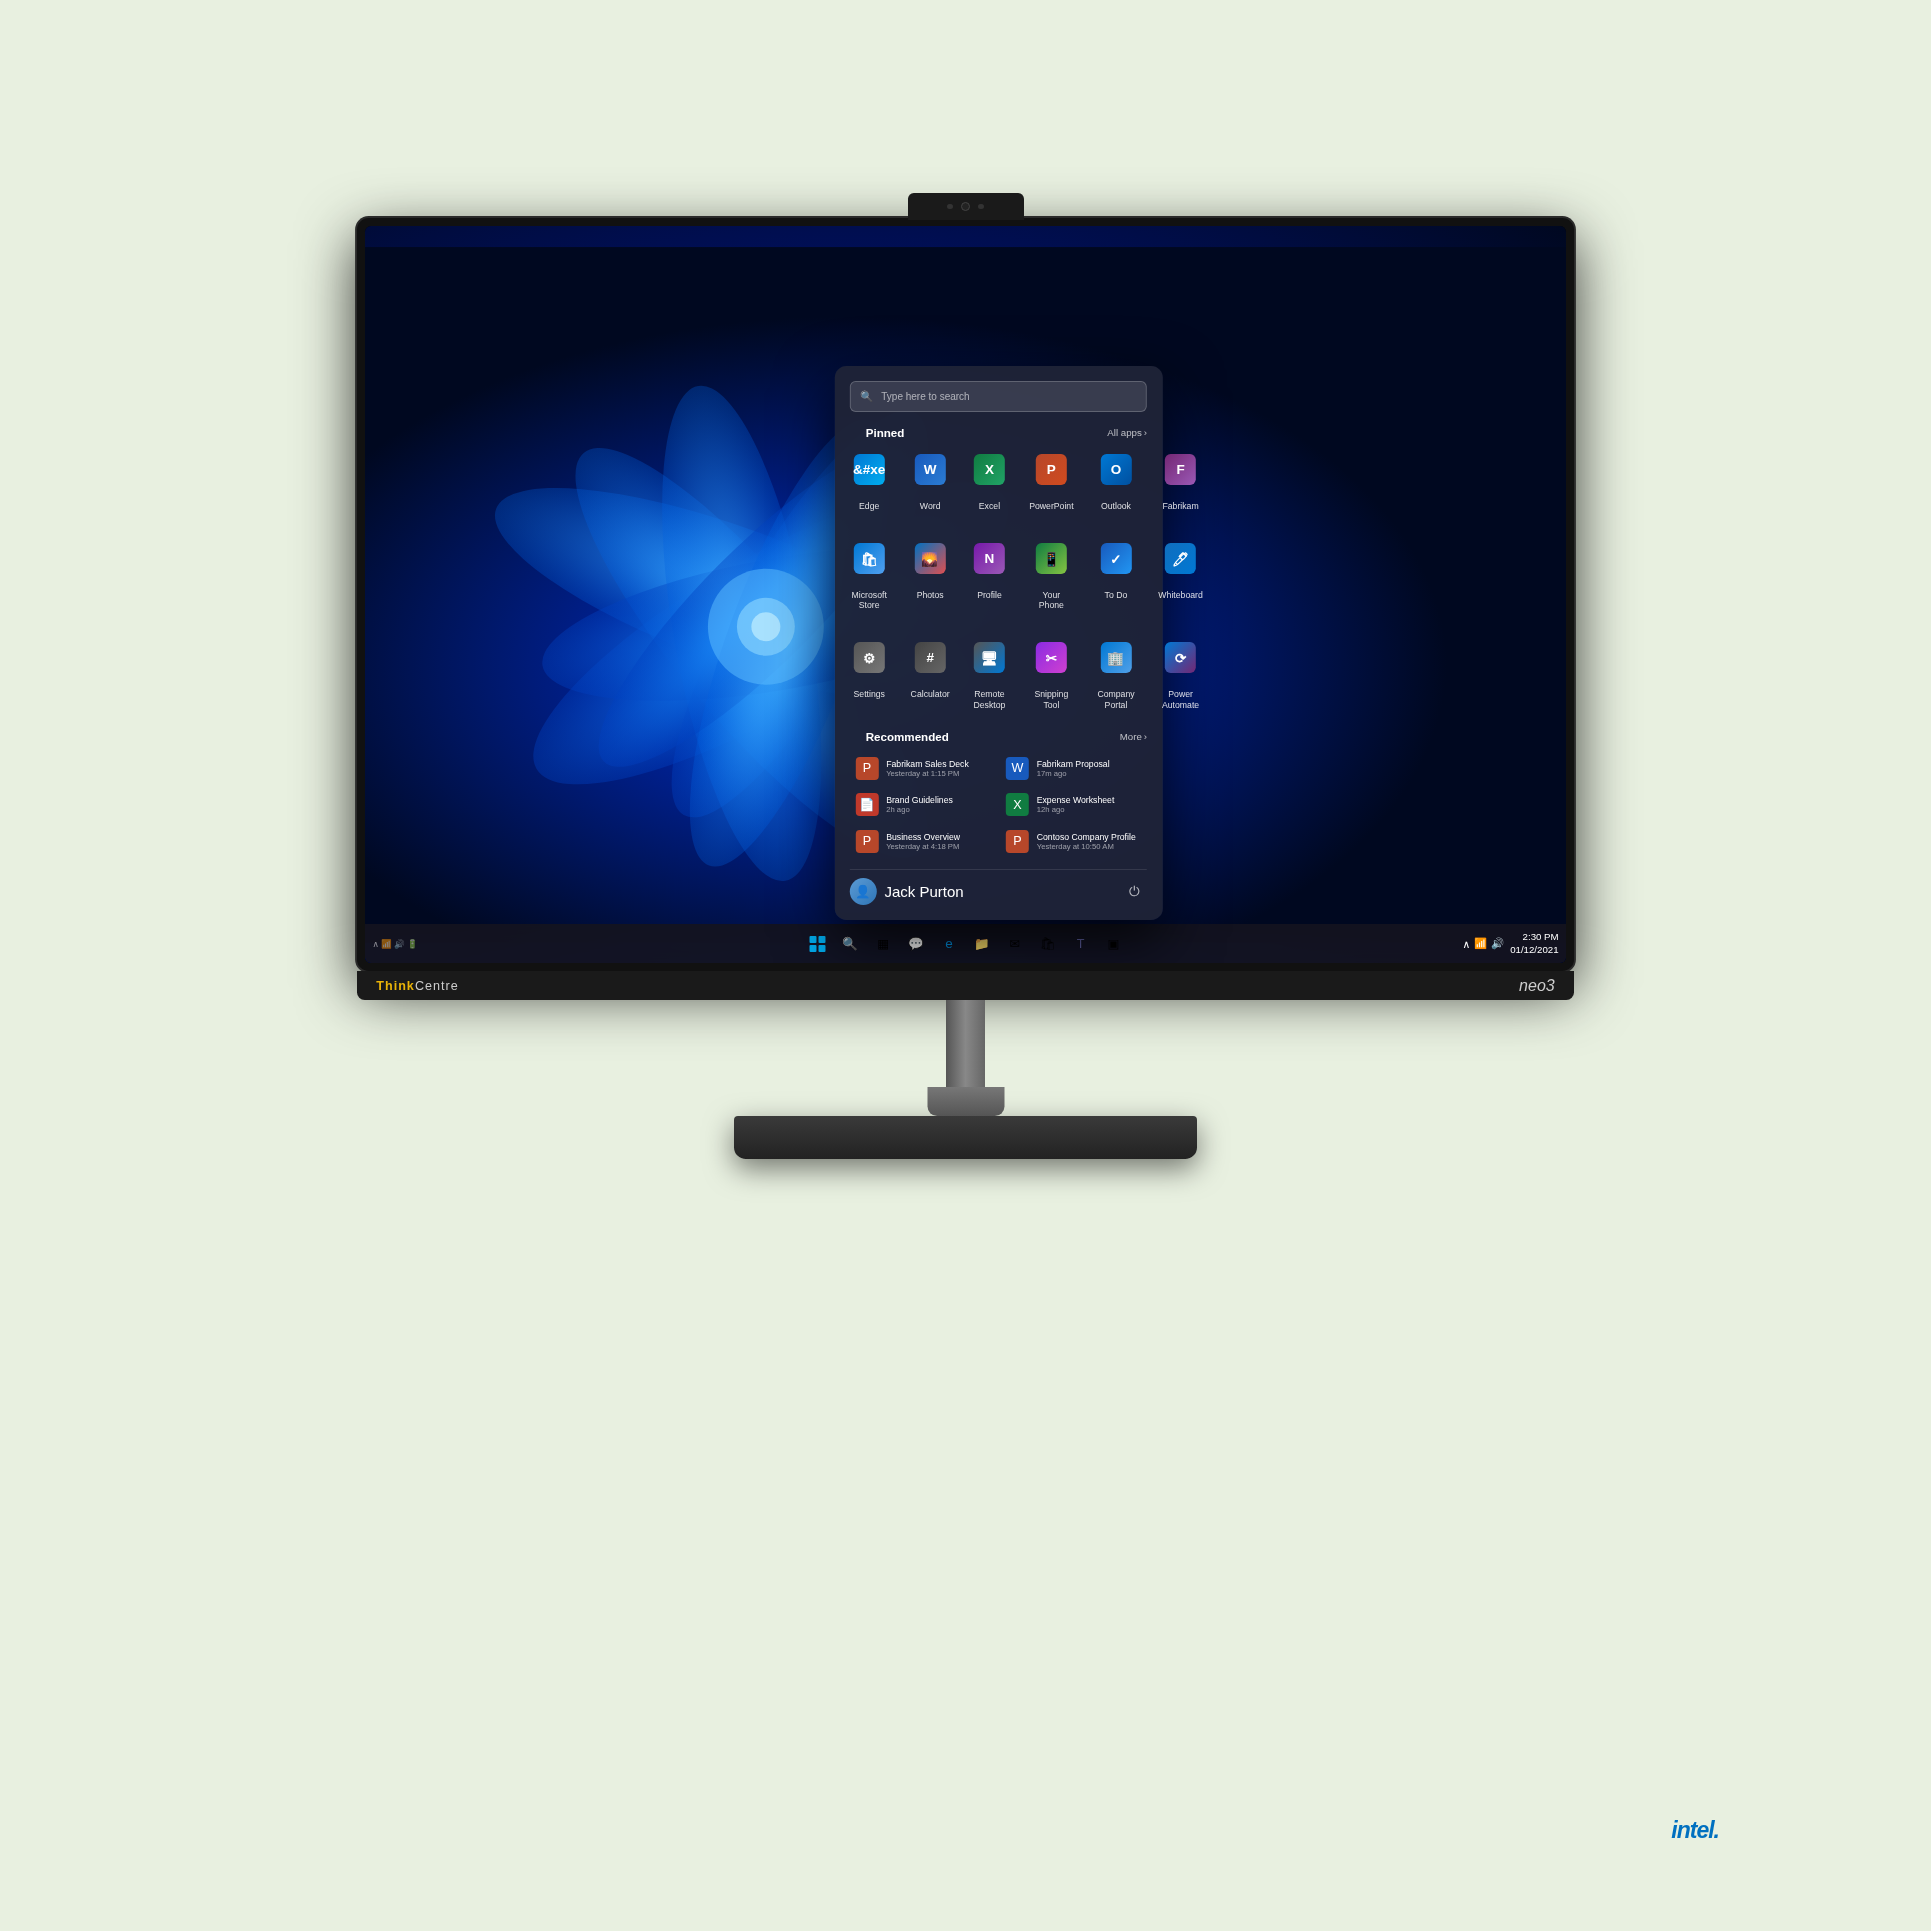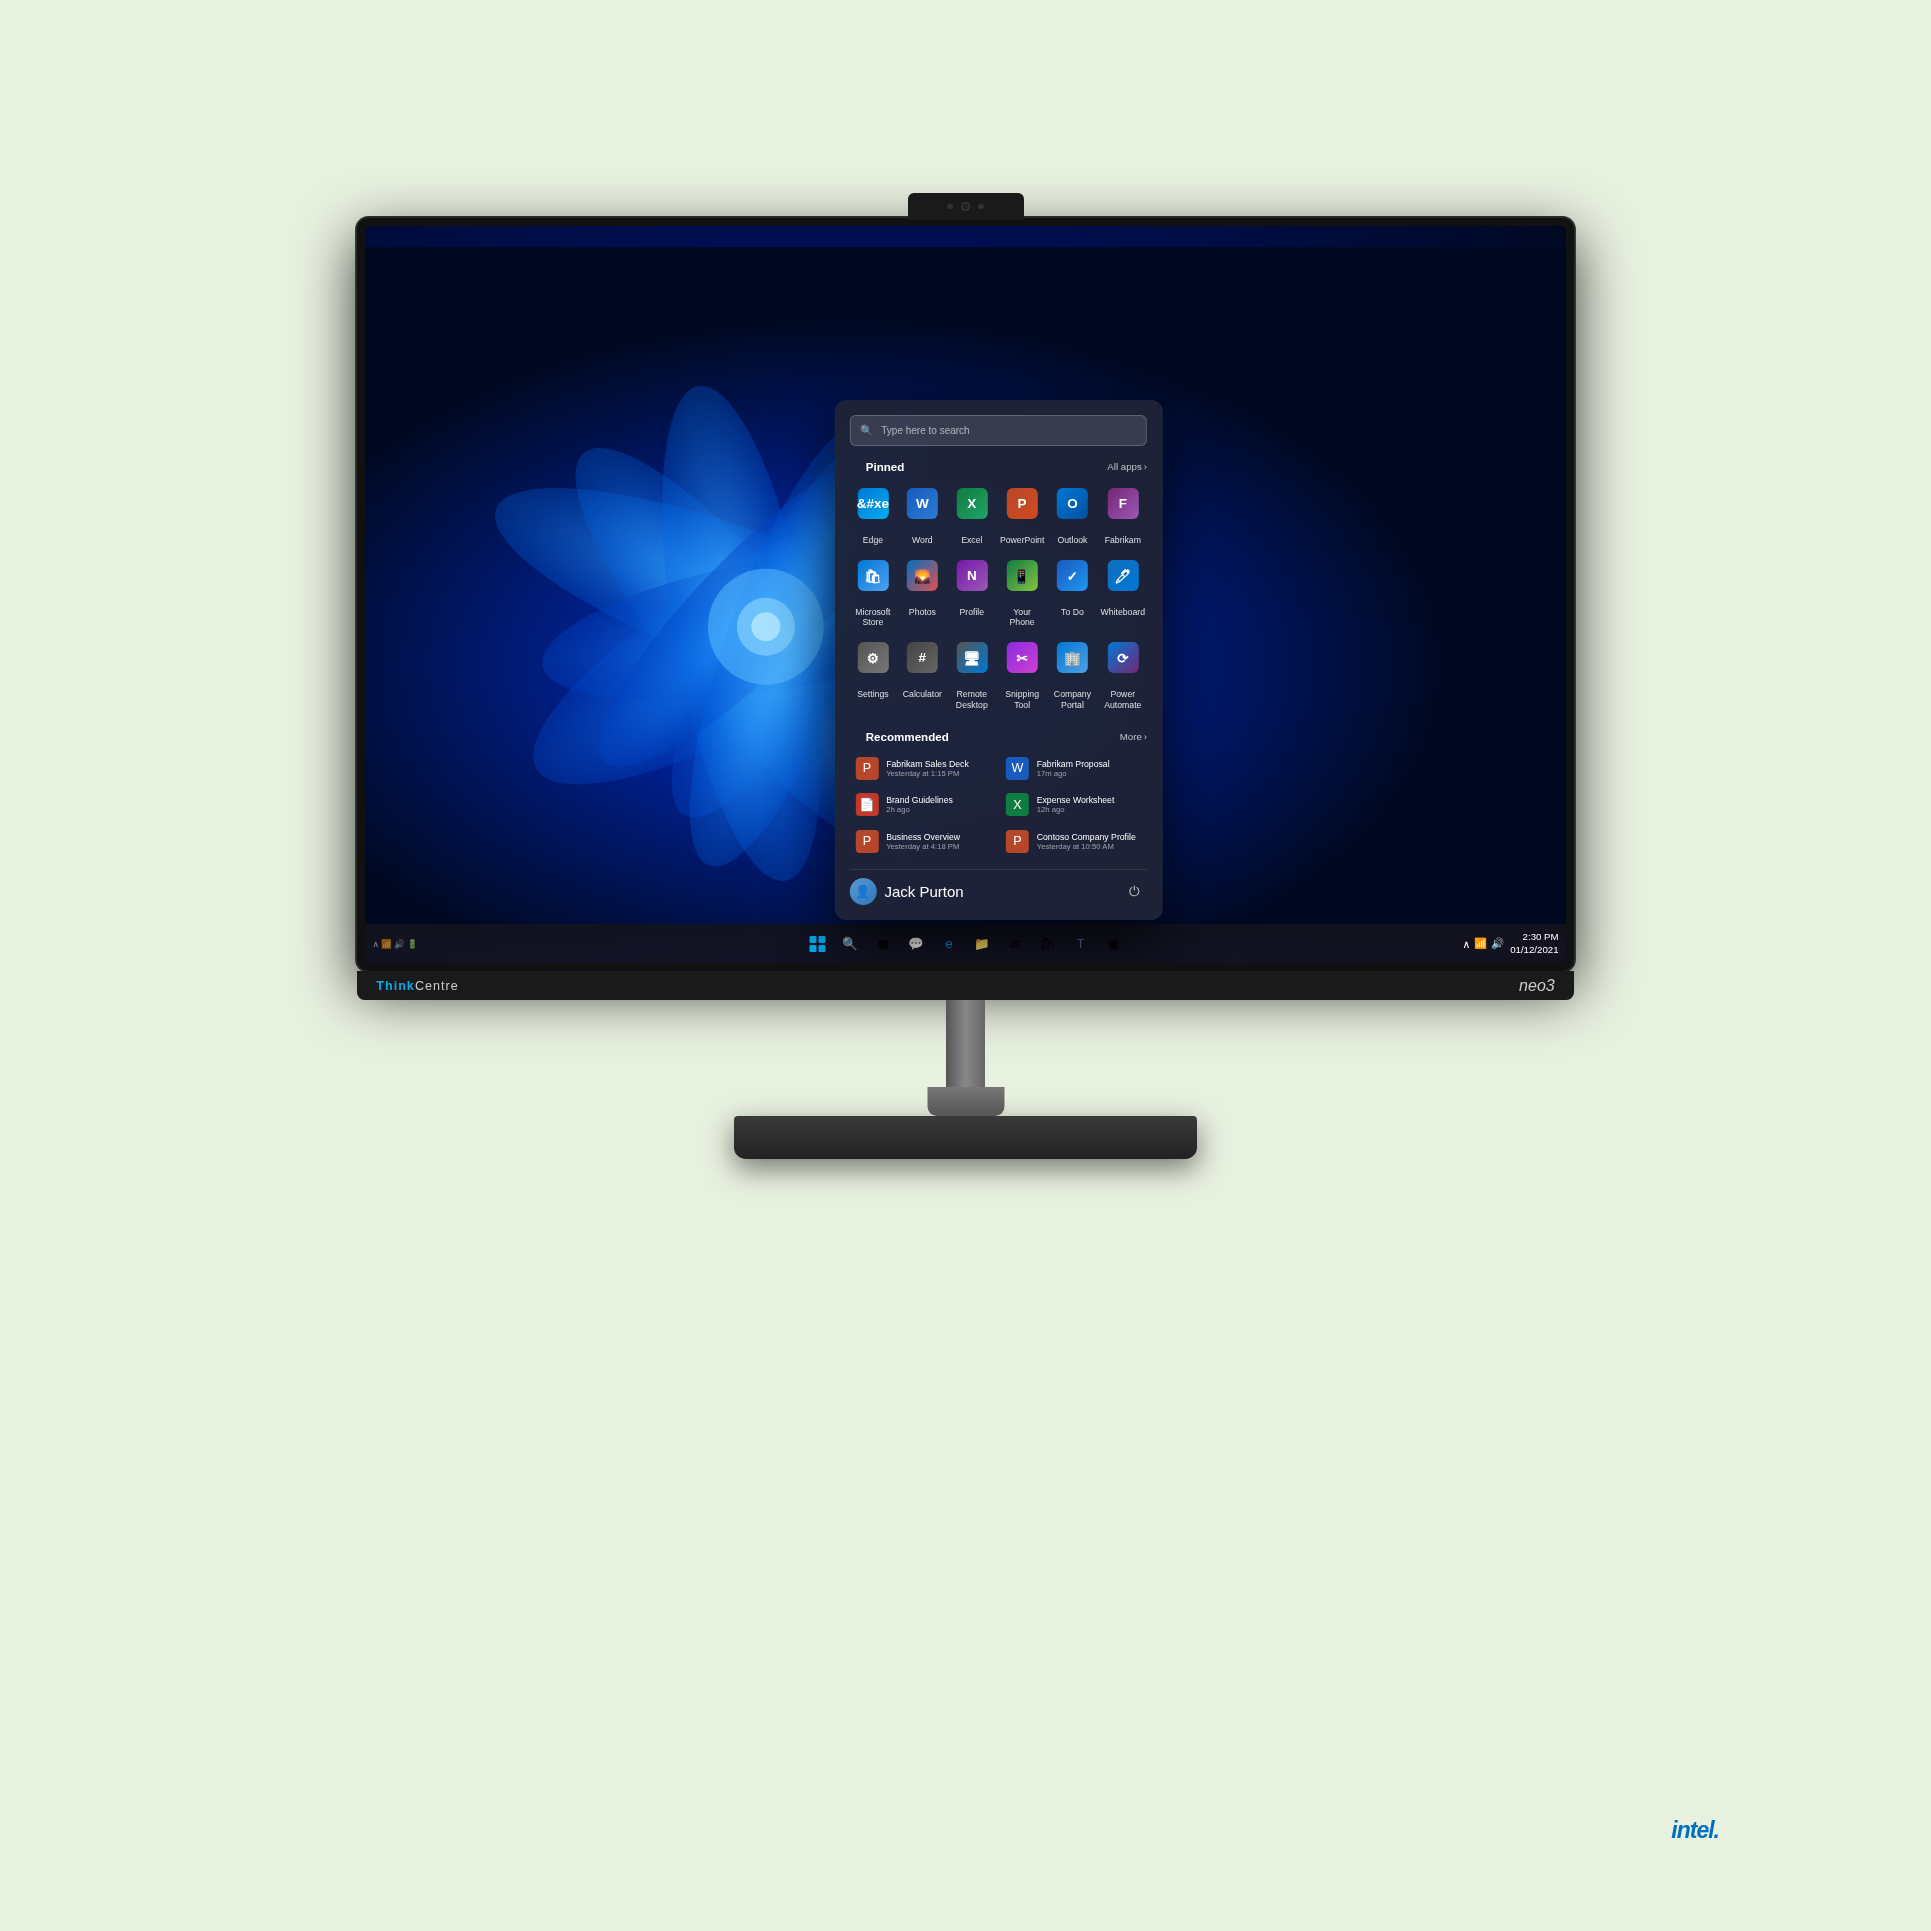--- a/index.html
+++ b/index.html
@@ -187,21 +187,21 @@
       cursor: pointer;
       display: flex;
       align-items: flex-start;
       gap: 1.9px;
     }
 
     
     .app-grid {
       display: grid;
       grid-template-columns: repeat(6, 1fr);
-      gap: 3px;
+      gap: 20px;
       margin-bottom: 13.5px;
     }
 
     .app-item {
       display: flex;
       flex-direction: column;
       align-items: center;
       padding: 5.8px 1.9px;
       border-radius: 5.8px;
       cursor: pointer;
@@ -361,21 +361,21 @@
       padding: 0 19.3px;
       border-radius: 0 0 7.7px 7.7px;
     }
 
     .thinkcentre-logo {
       color: #ccc;
       font-size: 12.6px;
       font-weight: 300;
       letter-spacing: 1px;
     }
-    .thinkcentre-logo span { font-weight: 700; color: #0ea5e9; }
+    .thinkcentre-logo span { font-weight: 700; color: #eab308; }
 
     .neo3-logo {
       color: #ccc;
       font-size: 16px;
       font-style: italic;
     }
 
     
     .intel-badge {
       position: absolute;

